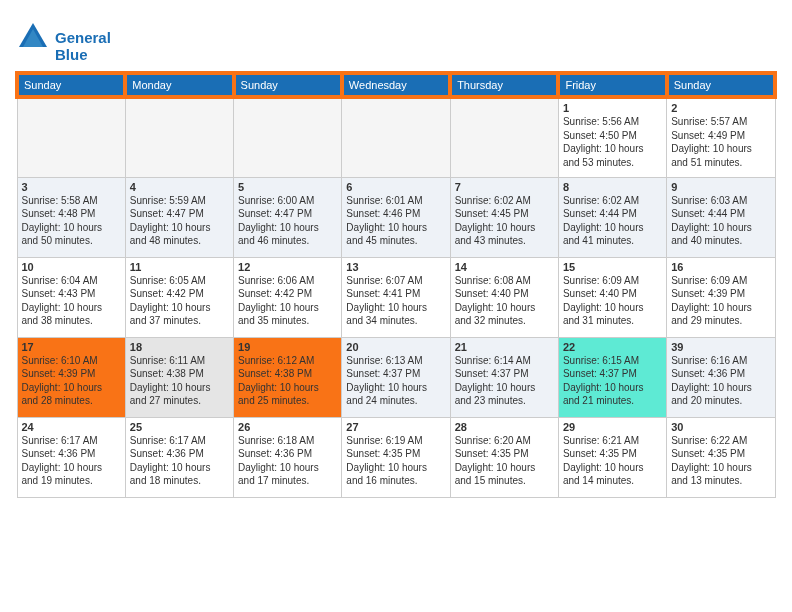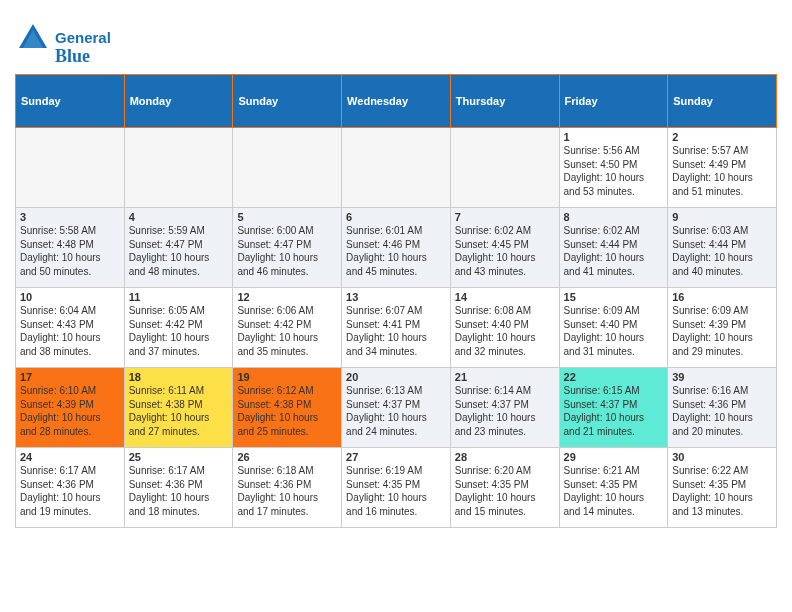--- a/index.html
+++ b/index.html
@@ -49,24 +49,24 @@
       color: #555;
     }
     .calendar {
       width: 100%;
       border-collapse: collapse;
     }
     .calendar th {
       background: #1a6eb5;
       color: #fff;
       font-size: 11px;
-      font-weight: bold;
-      padding: 20px 5px;
+      font-weight: normal;
+      padding: 4px 5px;
       text-align: left;
-      border: 1px solid #f97316;
+      border: 4px solid #f97316;
     }
     .calendar td {
       vertical-align: top;
       border: 1px solid #ccc;
       padding: 3px 4px;
       width: calc(100% / 7);
       font-size: 9px;
       color: #333;
       height: 80px;
       background: #fff;
@@ -95,21 +95,21 @@
 
 <div class="page">
   <div class="header">
     <div class="logo">
       <svg class="logo-icon" viewBox="0 0 36 36">
         <polygon points="18,4 32,28 4,28" fill="#1a6eb5"></polygon>
         <polygon points="18,10 28,28 8,28" fill="#4a9fd4" opacity="0.5"></polygon>
       </svg>
       <div>
         <div class="logo-text" style="font-size:15px;margin-top:20px;">General</div>
-        <div class="logo-text" style="font-size:18px;font-family:Liberation Serif, serif;">Blue</div>
+        <div class="logo-text" style="font-size:15px;">Blue</div>
       </div>
     </div>
     <div class="title-block">
       <div class="month-title"></div>
       <div class="location"></div>
     </div>
   </div>
 
   <table class="calendar">
     <thead>
@@ -197,21 +197,21 @@
           <td>
             <span class="day-num">16</span>
             <div class="day-info">Sunrise: 6:09 AM<br>Sunset: 4:39 PM<br>Daylight: 10 hours and 29 minutes.</div>
           </td>
         </tr>
         <tr>
           <td style="background: #f97316;">
             <span class="day-num">17</span>
             <div class="day-info">Sunrise: 6:10 AM<br>Sunset: 4:39 PM<br>Daylight: 10 hours and 28 minutes.</div>
           </td>
-          <td style="background: #fde047;">
+          <td style="background: #e5e5e5;">
             <span class="day-num">18</span>
             <div class="day-info">Sunrise: 6:11 AM<br>Sunset: 4:38 PM<br>Daylight: 10 hours and 27 minutes.</div>
           </td>
           <td style="background: #f97316;">
             <span class="day-num">19</span>
             <div class="day-info">Sunrise: 6:12 AM<br>Sunset: 4:38 PM<br>Daylight: 10 hours and 25 minutes.</div>
           </td>
           <td style="background: rgb(238, 242, 247);">
             <span class="day-num">20</span>
             <div class="day-info">Sunrise: 6:13 AM<br>Sunset: 4:37 PM<br>Daylight: 10 hours and 24 minutes.</div>

